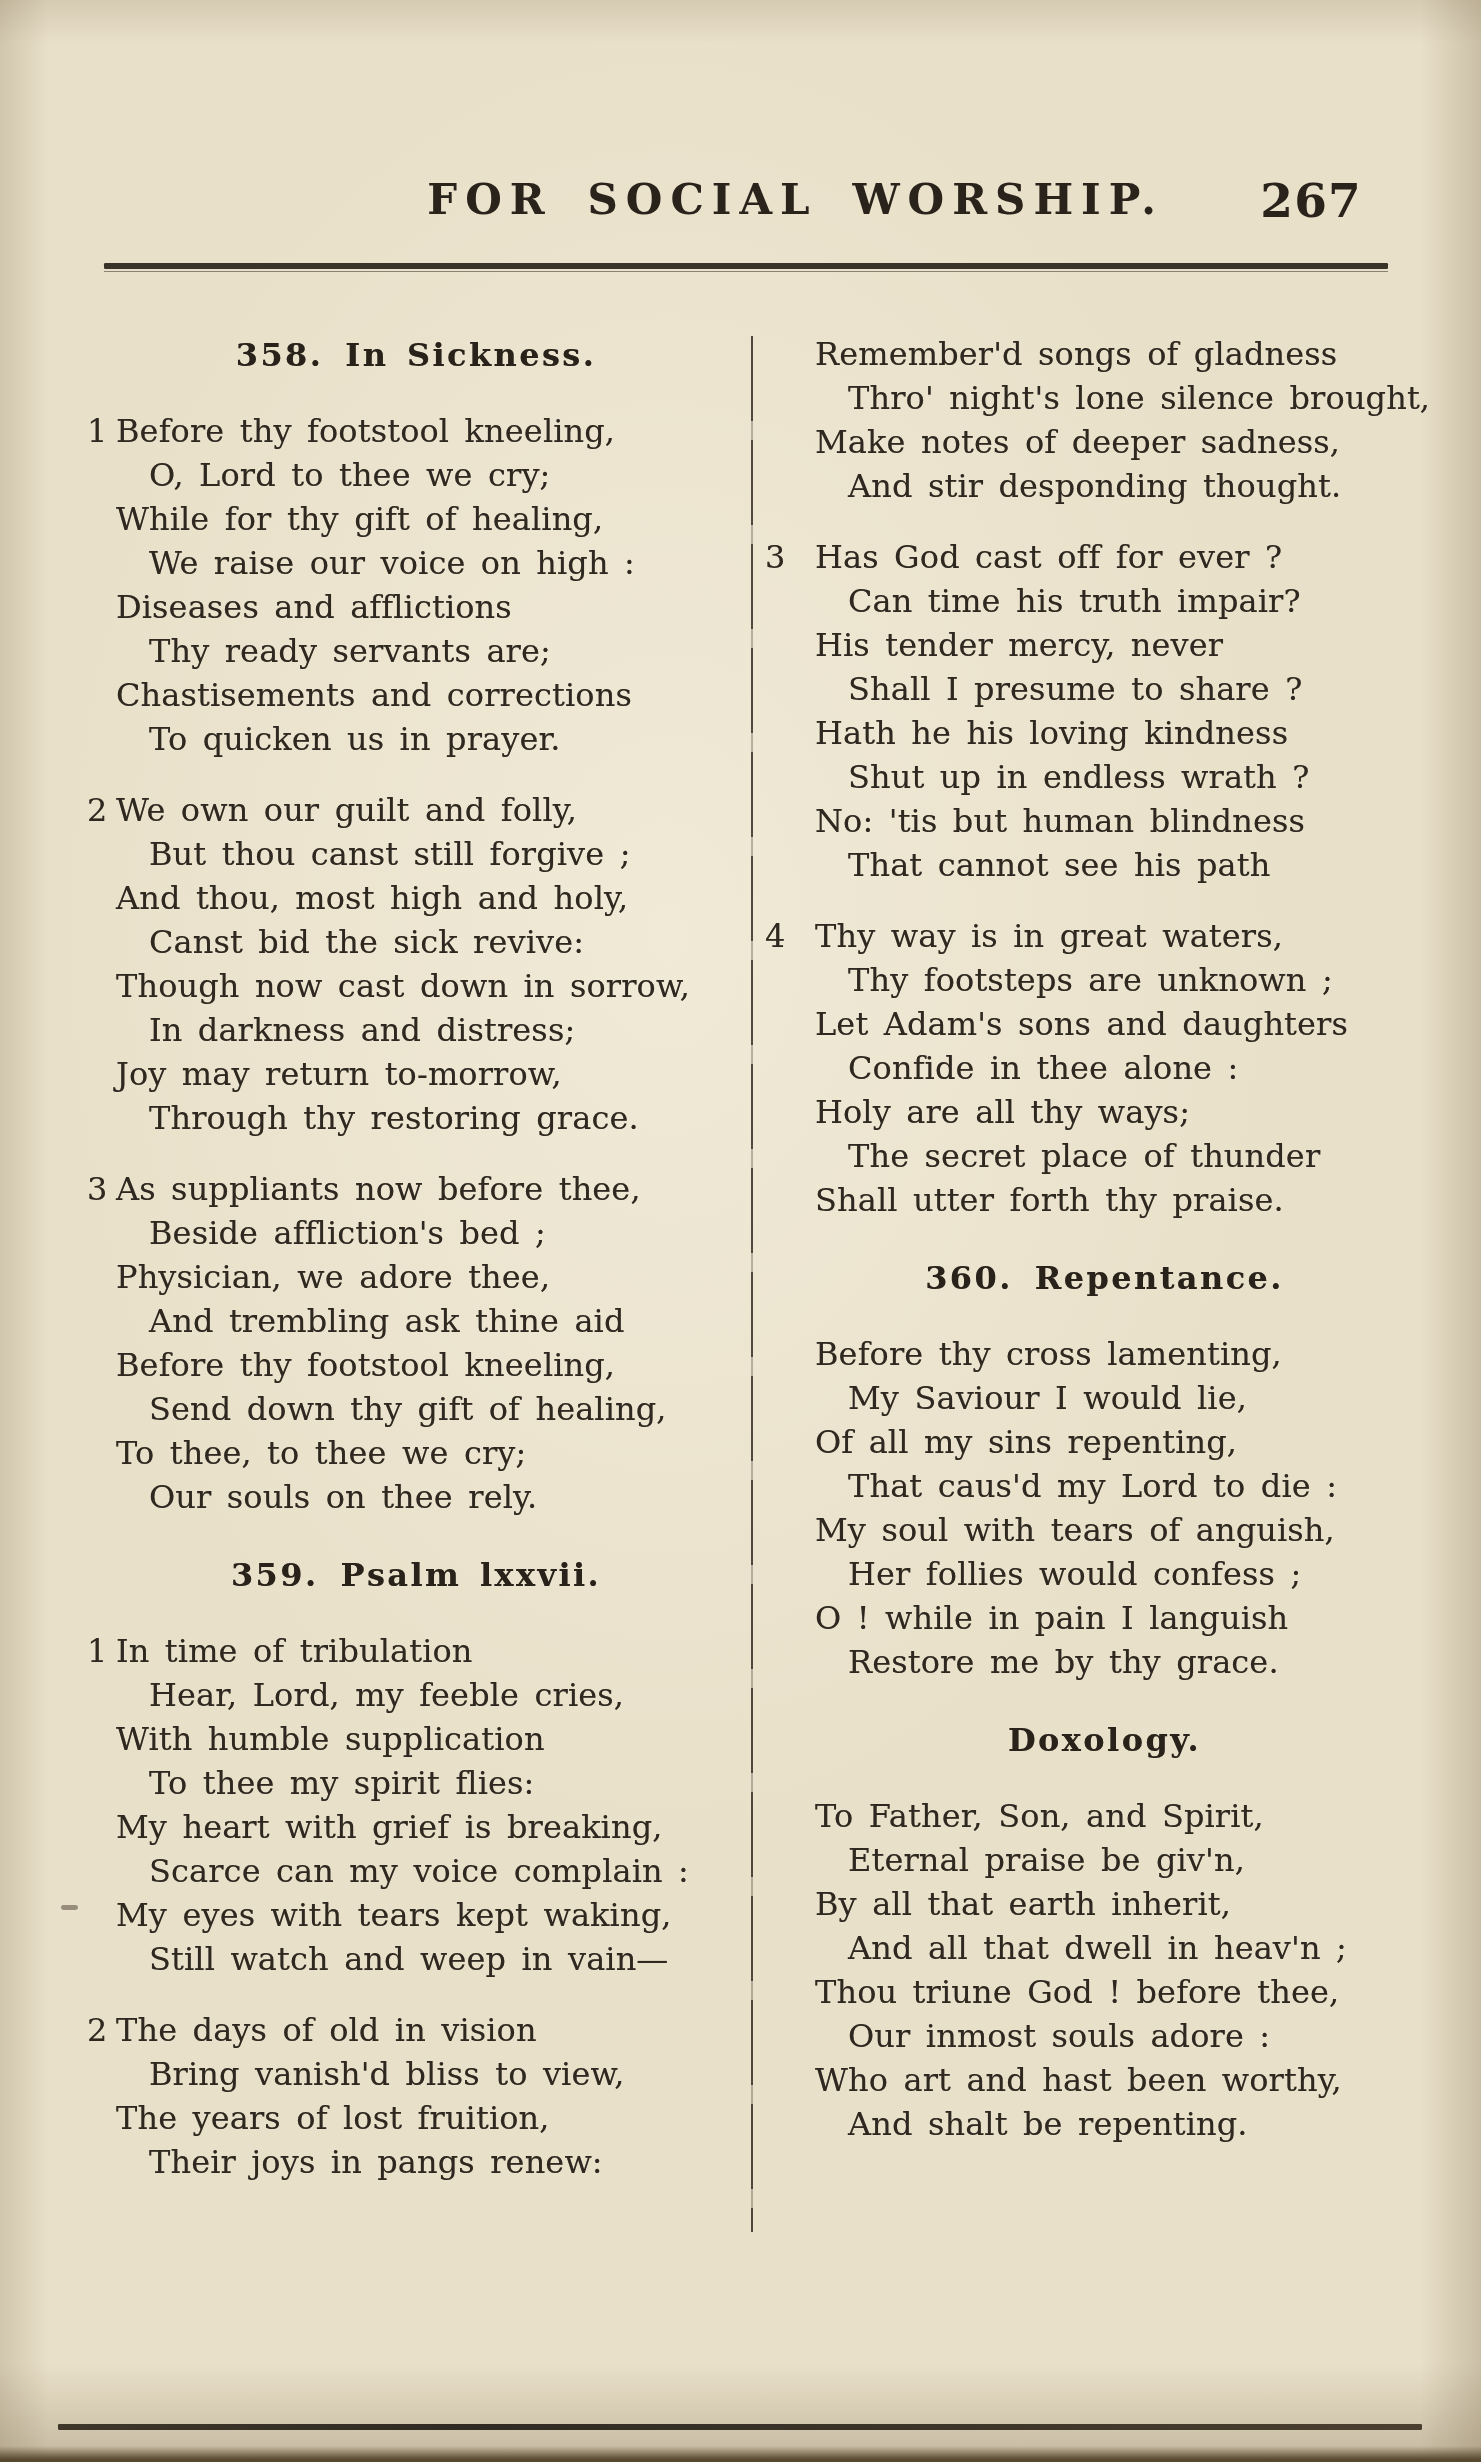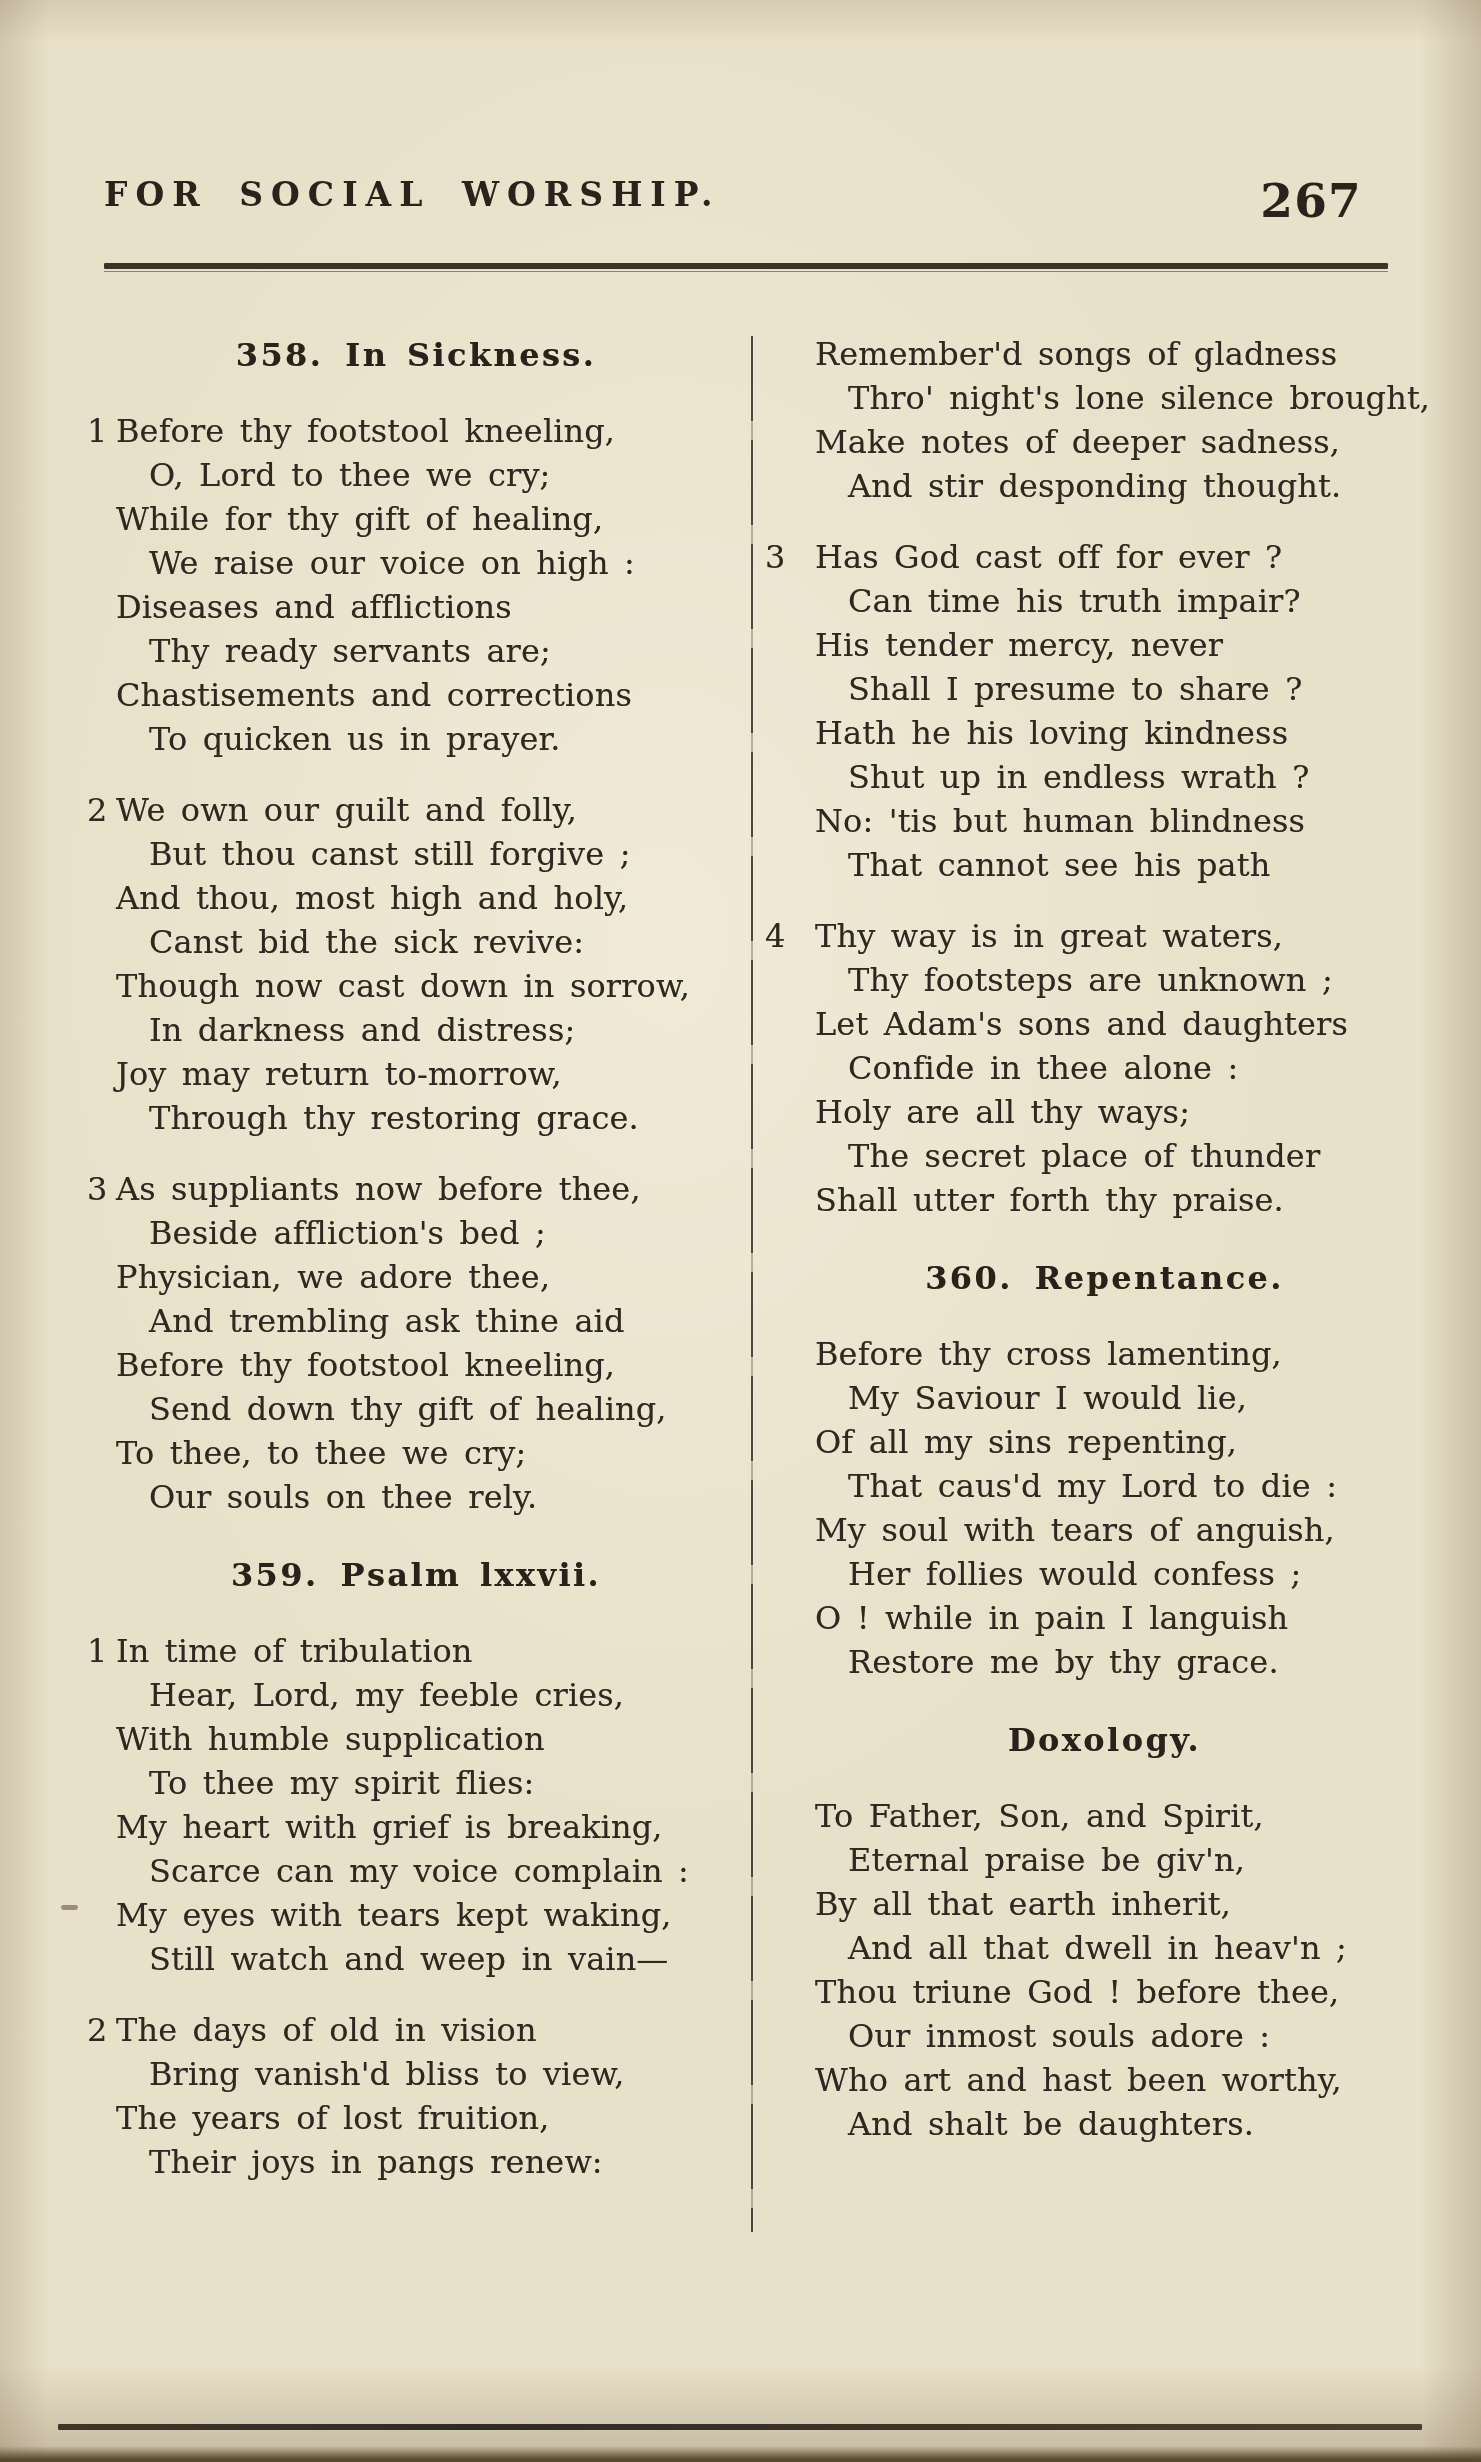--- a/index.html
+++ b/index.html
@@ -22,22 +22,22 @@
       radial-gradient(ellipse 914px 1341px at 45% 38%, rgba(255,252,240,0.35), rgba(255,252,240,0) 70%),
       linear-gradient(90deg, rgba(110,92,62,0.20) 0px, rgba(110,92,62,0) 49px, rgba(110,92,62,0) 1420px, rgba(110,92,62,0.25) 1481px),
       linear-gradient(180deg, rgba(110,92,62,0.16) 0px, rgba(110,92,62,0) 43px, rgba(110,92,62,0) 2364px, rgba(110,92,62,0.30) 2462px),
       var(--paper);
   }
 
   
   .running-head{ position:absolute; top:175px; left:0; right:0; height:55px; }
   .head-title{
     position:absolute; left:104px; width:1060px;
-    text-align:left;
-    font-size:33px; font-weight:bold;
+    text-align:right;
+    font-size:42px; font-weight:bold;
     letter-spacing:8px; word-spacing:12.2px;
     color:#29231b;
   }
   .page-number{
     position:absolute; right:119px; top:-2.4px;
     font-size:47px; font-weight:bold; letter-spacing:1.2px;
     color:#29231b;
   }
   .head-rule{ position:absolute; top:263px; left:104px; right:93px; }
   .rule-thick{ height:5.5px; background:var(--rule); border-radius:1.2px; }
@@ -216,21 +216,21 @@
       <section class="hymn-section">
         <h2 class="hymn-heading"><span class="hymn-title">Doxology.</span></h2>
         <div class="stanza">
           <div class="verse-line">To Father, Son, and Spirit,</div>
           <div class="verse-line">Eternal praise be giv'n,</div>
           <div class="verse-line">By all that earth inherit,</div>
           <div class="verse-line">And all that dwell in heav'n ;</div>
           <div class="verse-line">Thou triune God ! before thee,</div>
           <div class="verse-line">Our inmost souls adore :</div>
           <div class="verse-line">Who art and hast been worthy,</div>
-          <div class="verse-line">And shalt be daughters.</div>
+          <div class="verse-line">And shalt be repenting.</div>
         </div>
       </section>
     </div>
 
   <div class="scan-mark"></div>
 
   <div class="bottom-rule"></div>
   <div class="bottom-edge"></div>
 
 </div>

